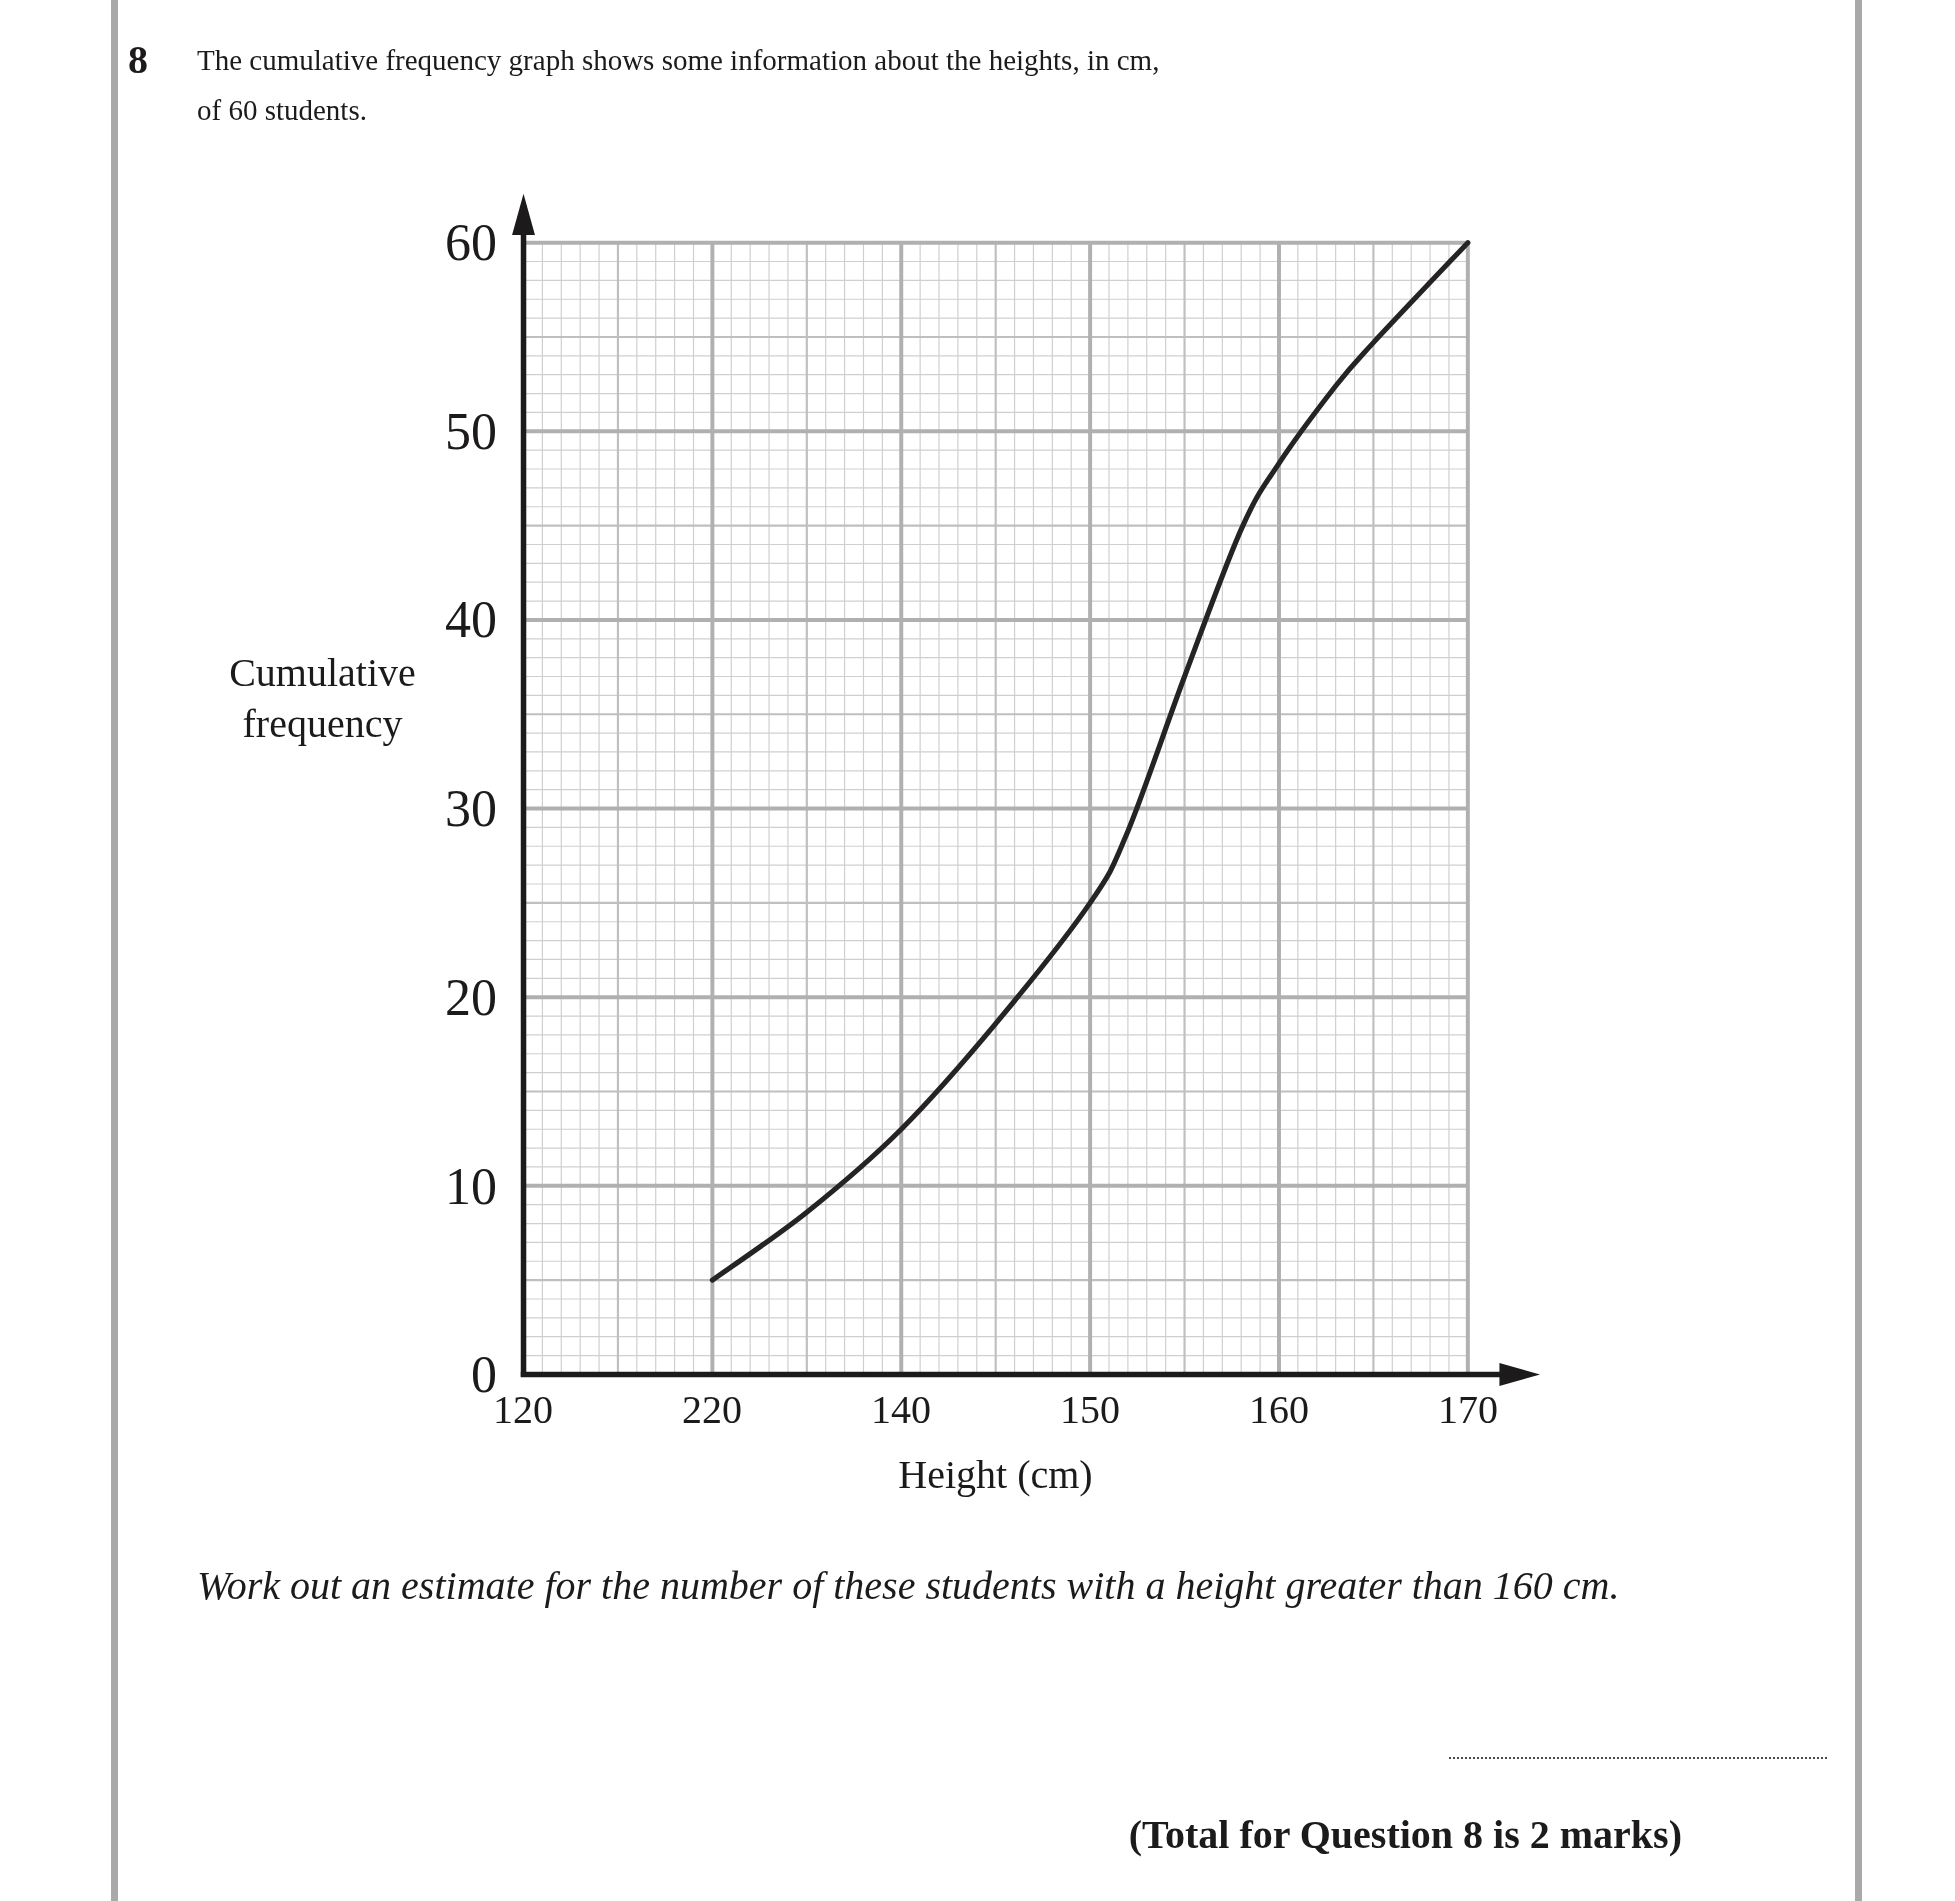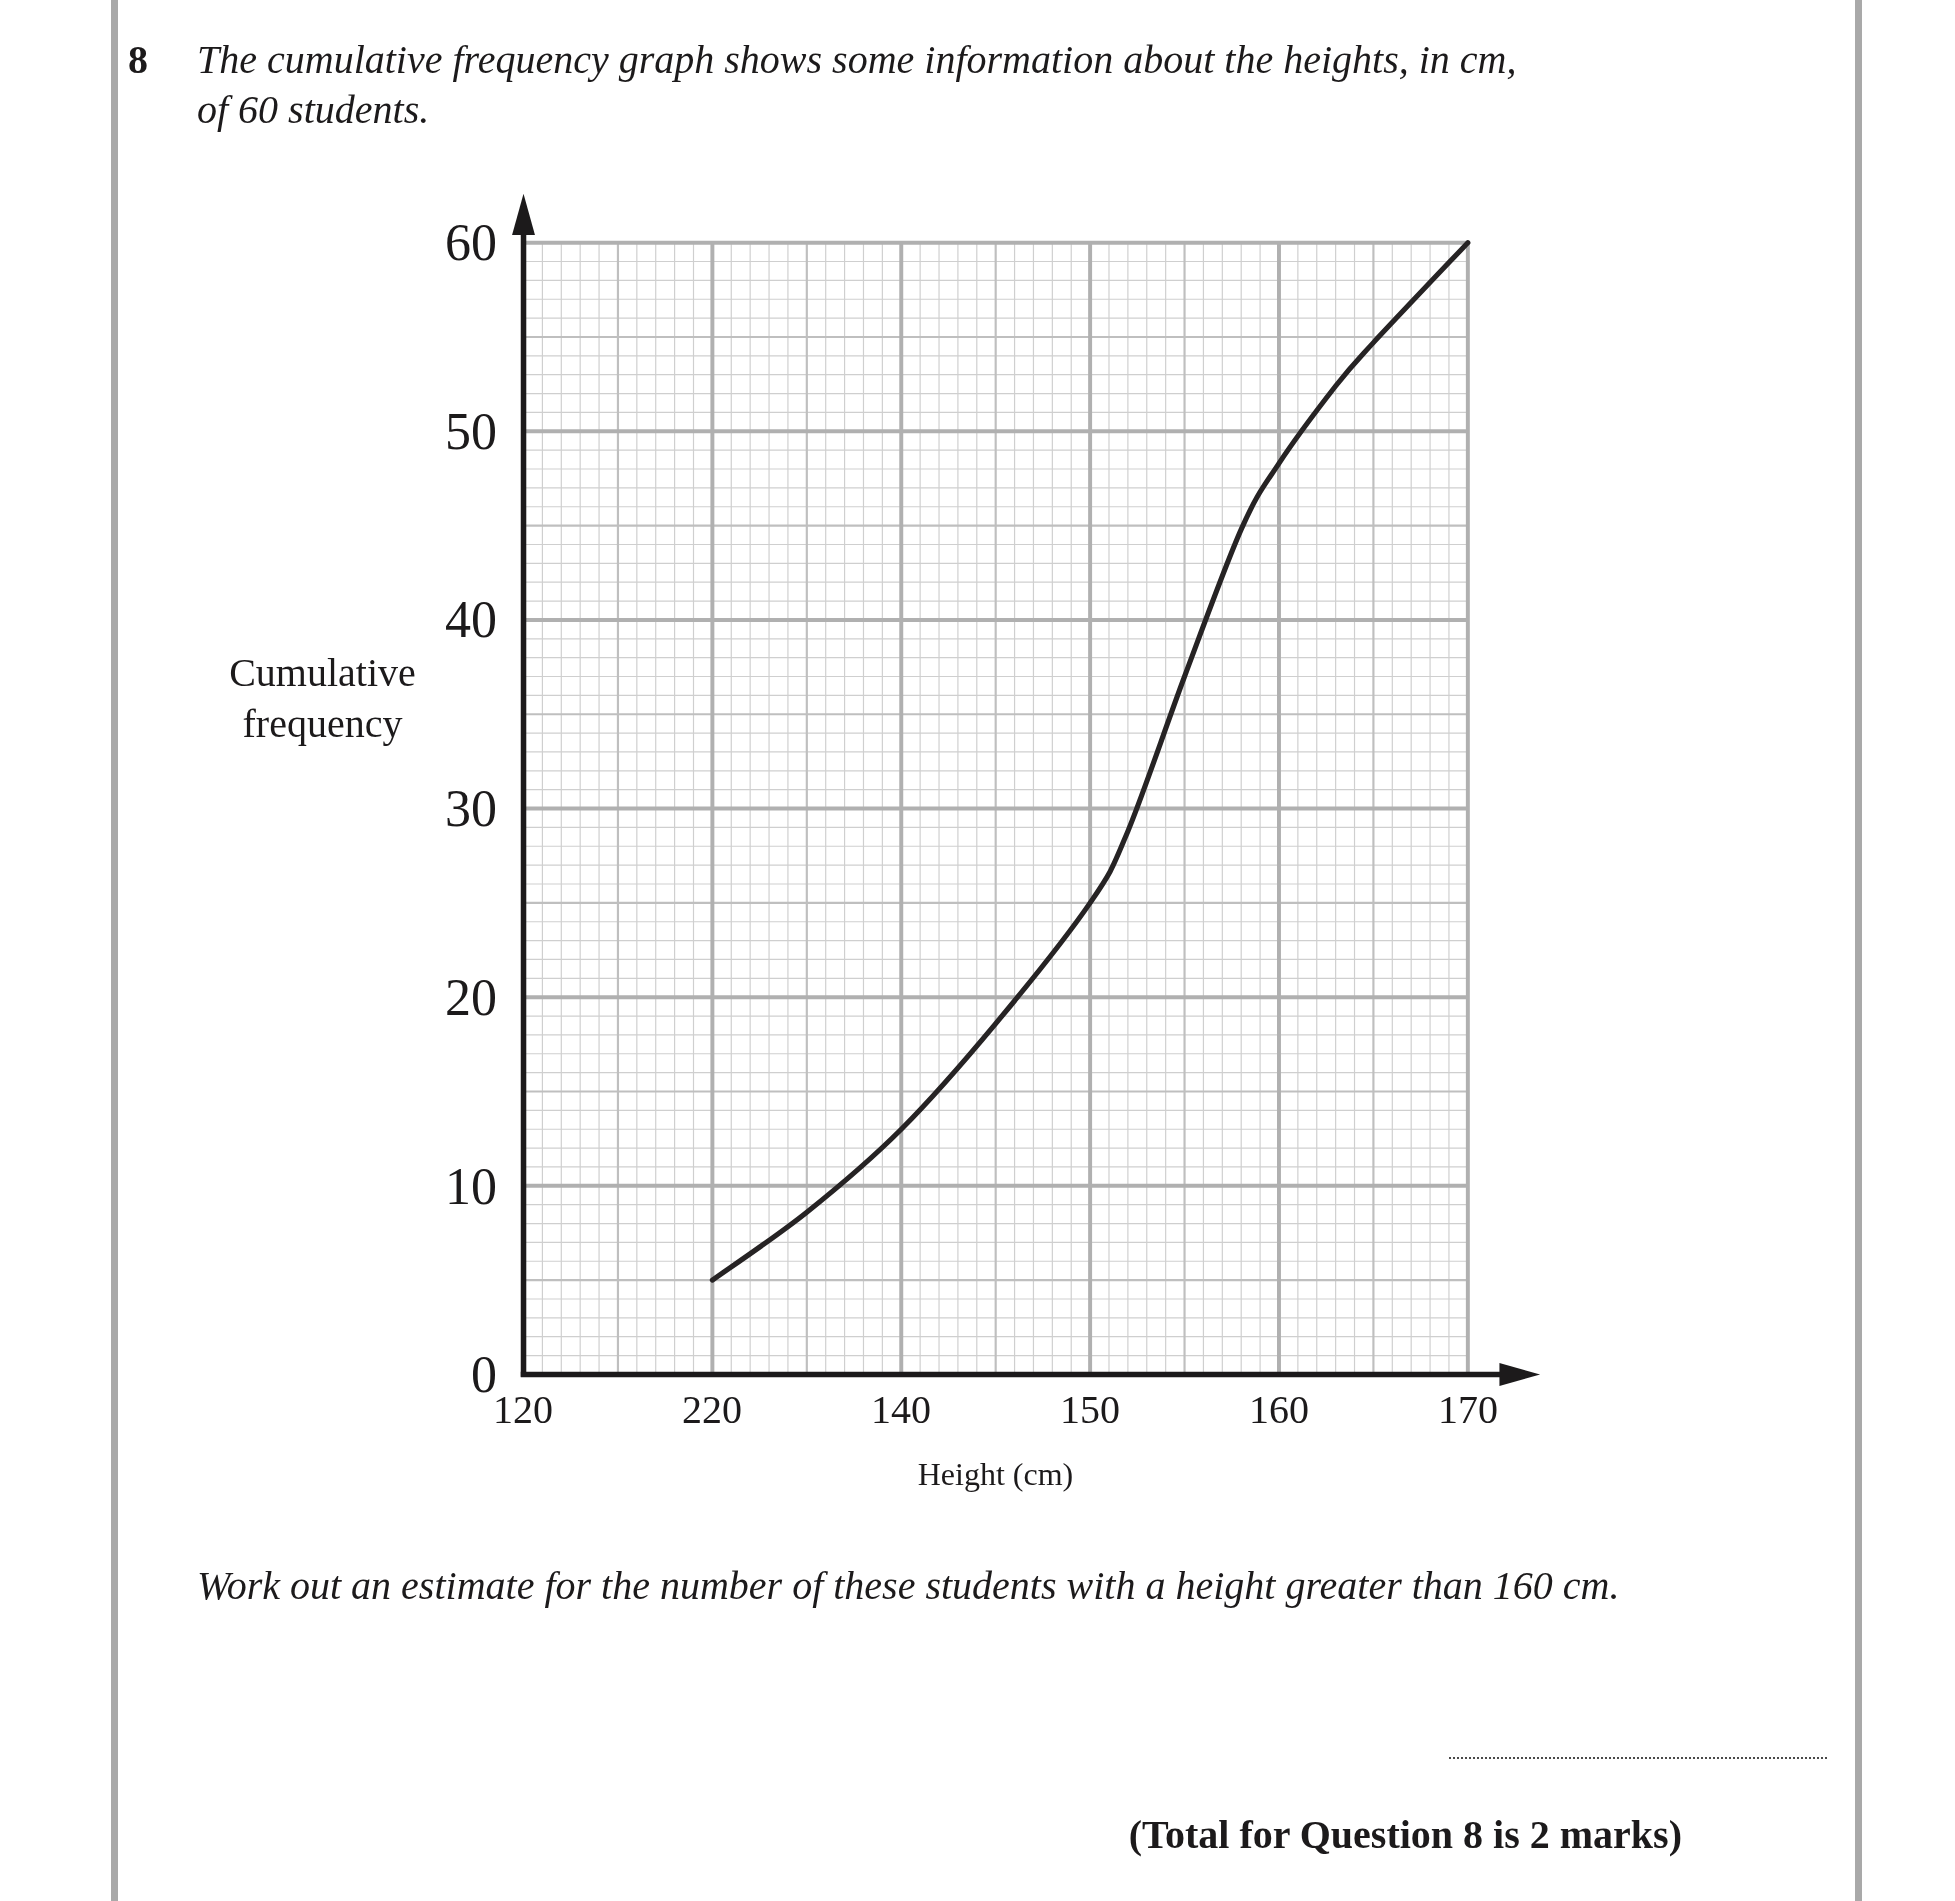--- a/index.html
+++ b/index.html
@@ -14,37 +14,37 @@
   .page-border{position:absolute;top:0;bottom:0;width:6.7px;background:#a9a9a9;}
   #border-left{left:111px;}
   #border-right{left:1855px;}
 
   .qnum{
     position:absolute;left:128px;top:35px;
     font-size:40px;font-weight:bold;line-height:50px;
   }
   .qtext{
     position:absolute;left:197px;top:35px;width:1422px;
-    font-size:40px;line-height:50px;font-style:italic;
+    font-size:29px;line-height:50px;
   }
   .ylab{
     position:absolute;left:186px;top:647px;width:273px;
     text-align:center;font-size:40px;line-height:51px;
   }
   .ytick{
     position:absolute;left:371px;width:126px;height:49px;
     text-align:right;font-size:52px;line-height:49px;
   }
   .xtick{
     position:absolute;width:126px;height:49px;
     text-align:center;font-size:40px;line-height:49px;top:1385px;
   }
   .xlab{
     position:absolute;left:523px;top:1450px;width:945px;
-    text-align:center;font-size:32px;line-height:49px;
+    text-align:center;font-size:40px;line-height:49px;
   }
   .prompt{
     position:absolute;left:197px;top:1561px;width:1580px;
     font-size:40px;line-height:50px;font-style:italic;
   }
   .answer-line{
     position:absolute;left:1449px;top:1757px;width:378px;height:0;
     border-bottom:2.8px dotted #4a4a4a;
   }
   .total{

